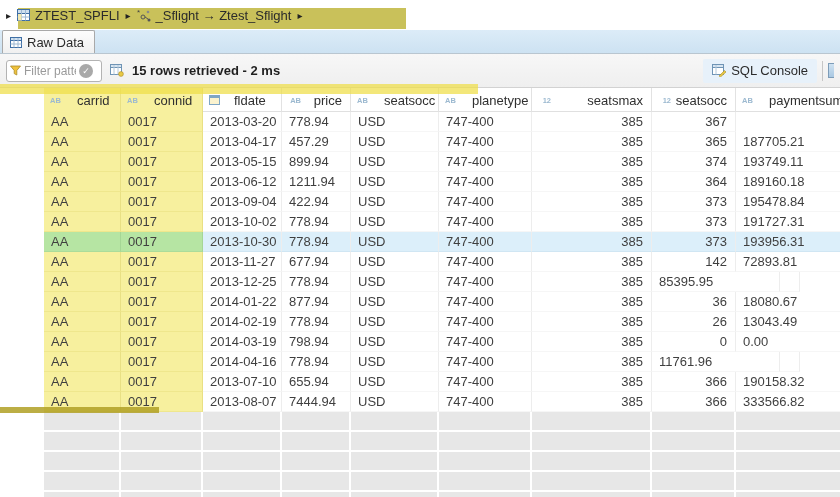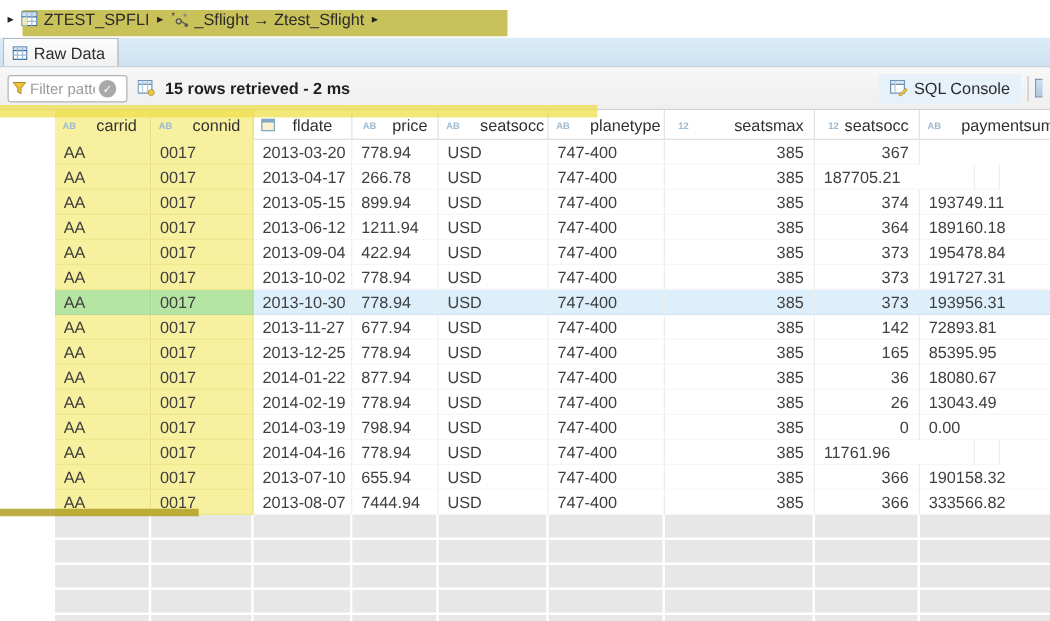--- a/index.html
+++ b/index.html
@@ -218,24 +218,25 @@
           <div class="dcell" style="width: 93px;">747-400</div>
           <div class="dcell a-right" style="width: 120px;">385</div>
           <div class="dcell a-right" style="width: 84px;">367</div>
           <div class="dcell" style="width: 128px; margin-top: 36px;">188661.05</div>
           <div class="dcell" style="width: 20px;"></div>
         </div>
         <div class="drow">
           <div class="dcell c-yellow" style="width: 77px;">AA</div>
           <div class="dcell c-yellow" style="width: 82px;">0017</div>
           <div class="dcell" style="width: 79px;">2013-04-17</div>
-          <div class="dcell" style="width: 69px;">266.78</div>
-          <div class="dcell" style="width: 88px;">USD</div>
-          <div class="dcell" style="width: 93px;">747-400</div>
-          <div class="dcell a-right" style="width: 120px;">385</div>
+          <div class="dcell" style="width: 69px;">457.29</div>
+          <div class="dcell" style="width: 88px;">USD</div>
+          <div class="dcell" style="width: 93px;">747-400</div>
+          <div class="dcell a-right" style="width: 120px;">385</div>
+          <div class="dcell a-right" style="width: 84px;">365</div>
           <div class="dcell" style="width: 128px;">187705.21</div>
           <div class="dcell" style="width: 20px;"></div>
         </div>
         <div class="drow">
           <div class="dcell c-yellow" style="width: 77px;">AA</div>
           <div class="dcell c-yellow" style="width: 82px;">0017</div>
           <div class="dcell" style="width: 79px;">2013-05-15</div>
           <div class="dcell" style="width: 69px;">899.94</div>
           <div class="dcell" style="width: 88px;">USD</div>
           <div class="dcell" style="width: 93px;">747-400</div>
@@ -305,21 +306,20 @@
           <div class="dcell" style="width: 20px;"></div>
         </div>
         <div class="drow">
           <div class="dcell c-yellow" style="width: 77px;">AA</div>
           <div class="dcell c-yellow" style="width: 82px;">0017</div>
           <div class="dcell" style="width: 79px;">2013-12-25</div>
           <div class="dcell" style="width: 69px;">778.94</div>
           <div class="dcell" style="width: 88px;">USD</div>
           <div class="dcell" style="width: 93px;">747-400</div>
           <div class="dcell a-right" style="width: 120px;">385</div>
-          <div class="dcell a-right" style="width: 84px;">165</div>
           <div class="dcell" style="width: 128px;">85395.95</div>
           <div class="dcell" style="width: 20px;"></div>
         </div>
         <div class="drow">
           <div class="dcell c-yellow" style="width: 77px;">AA</div>
           <div class="dcell c-yellow" style="width: 82px;">0017</div>
           <div class="dcell" style="width: 79px;">2014-01-22</div>
           <div class="dcell" style="width: 69px;">877.94</div>
           <div class="dcell" style="width: 88px;">USD</div>
           <div class="dcell" style="width: 93px;">747-400</div>

